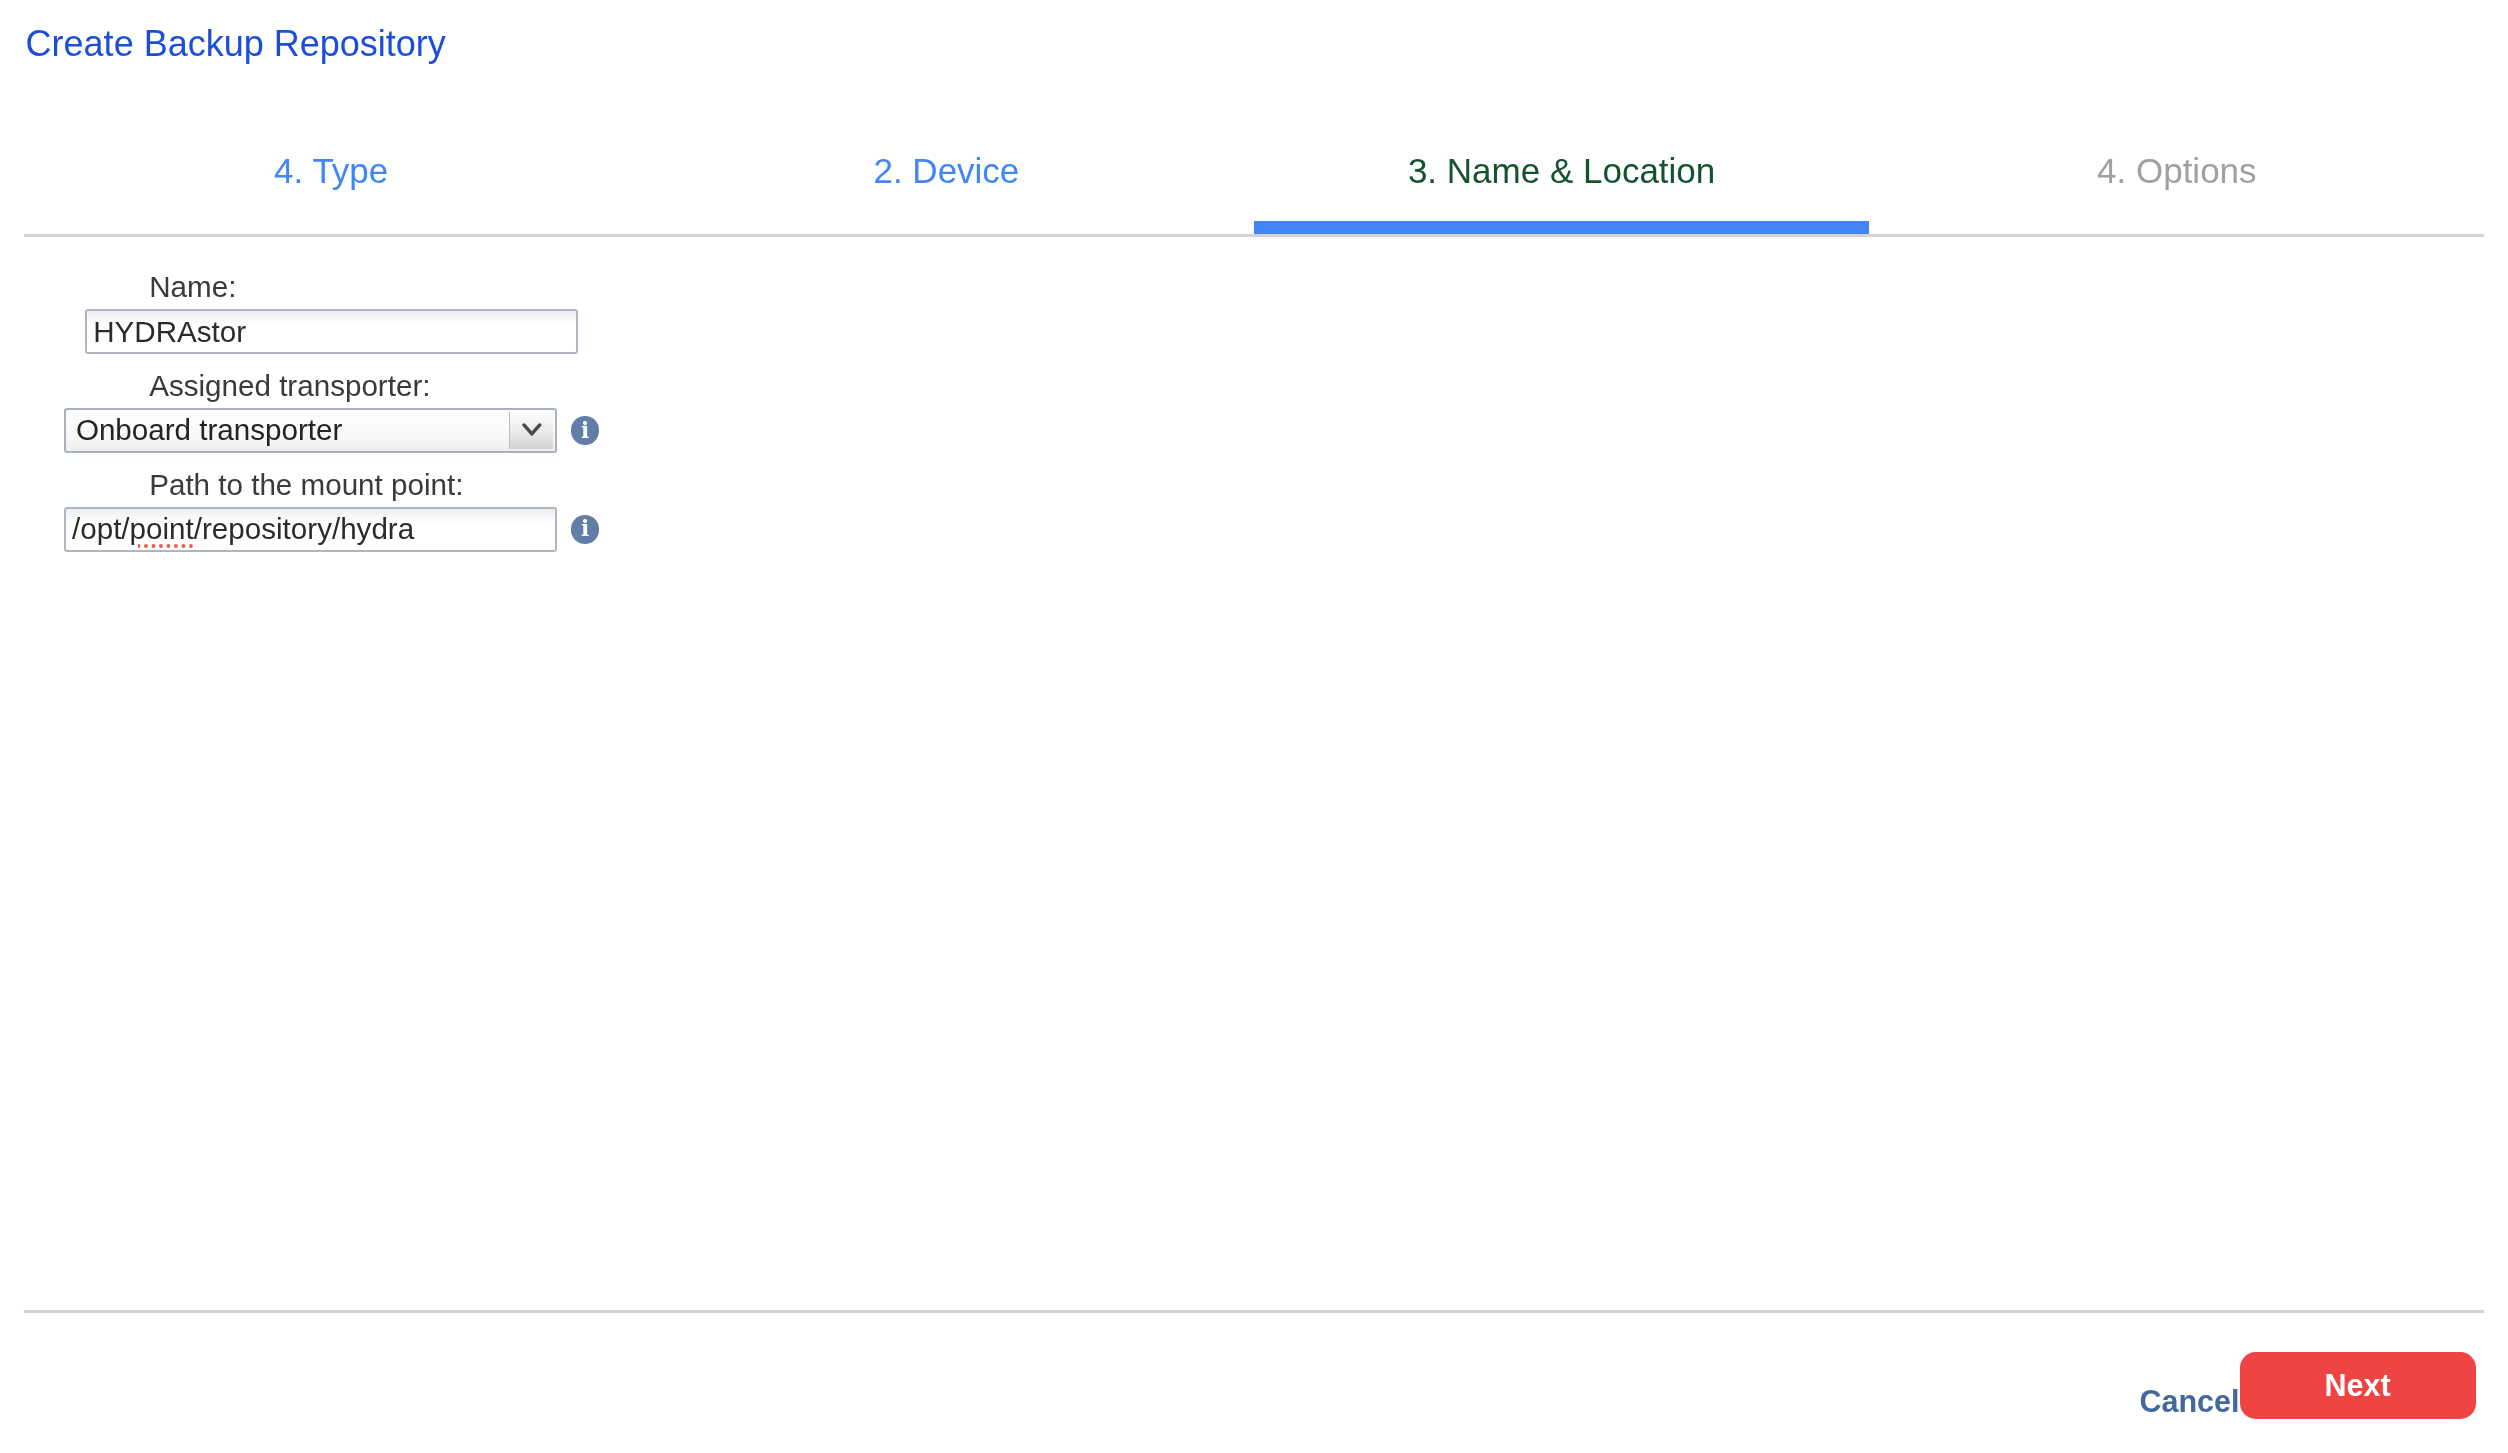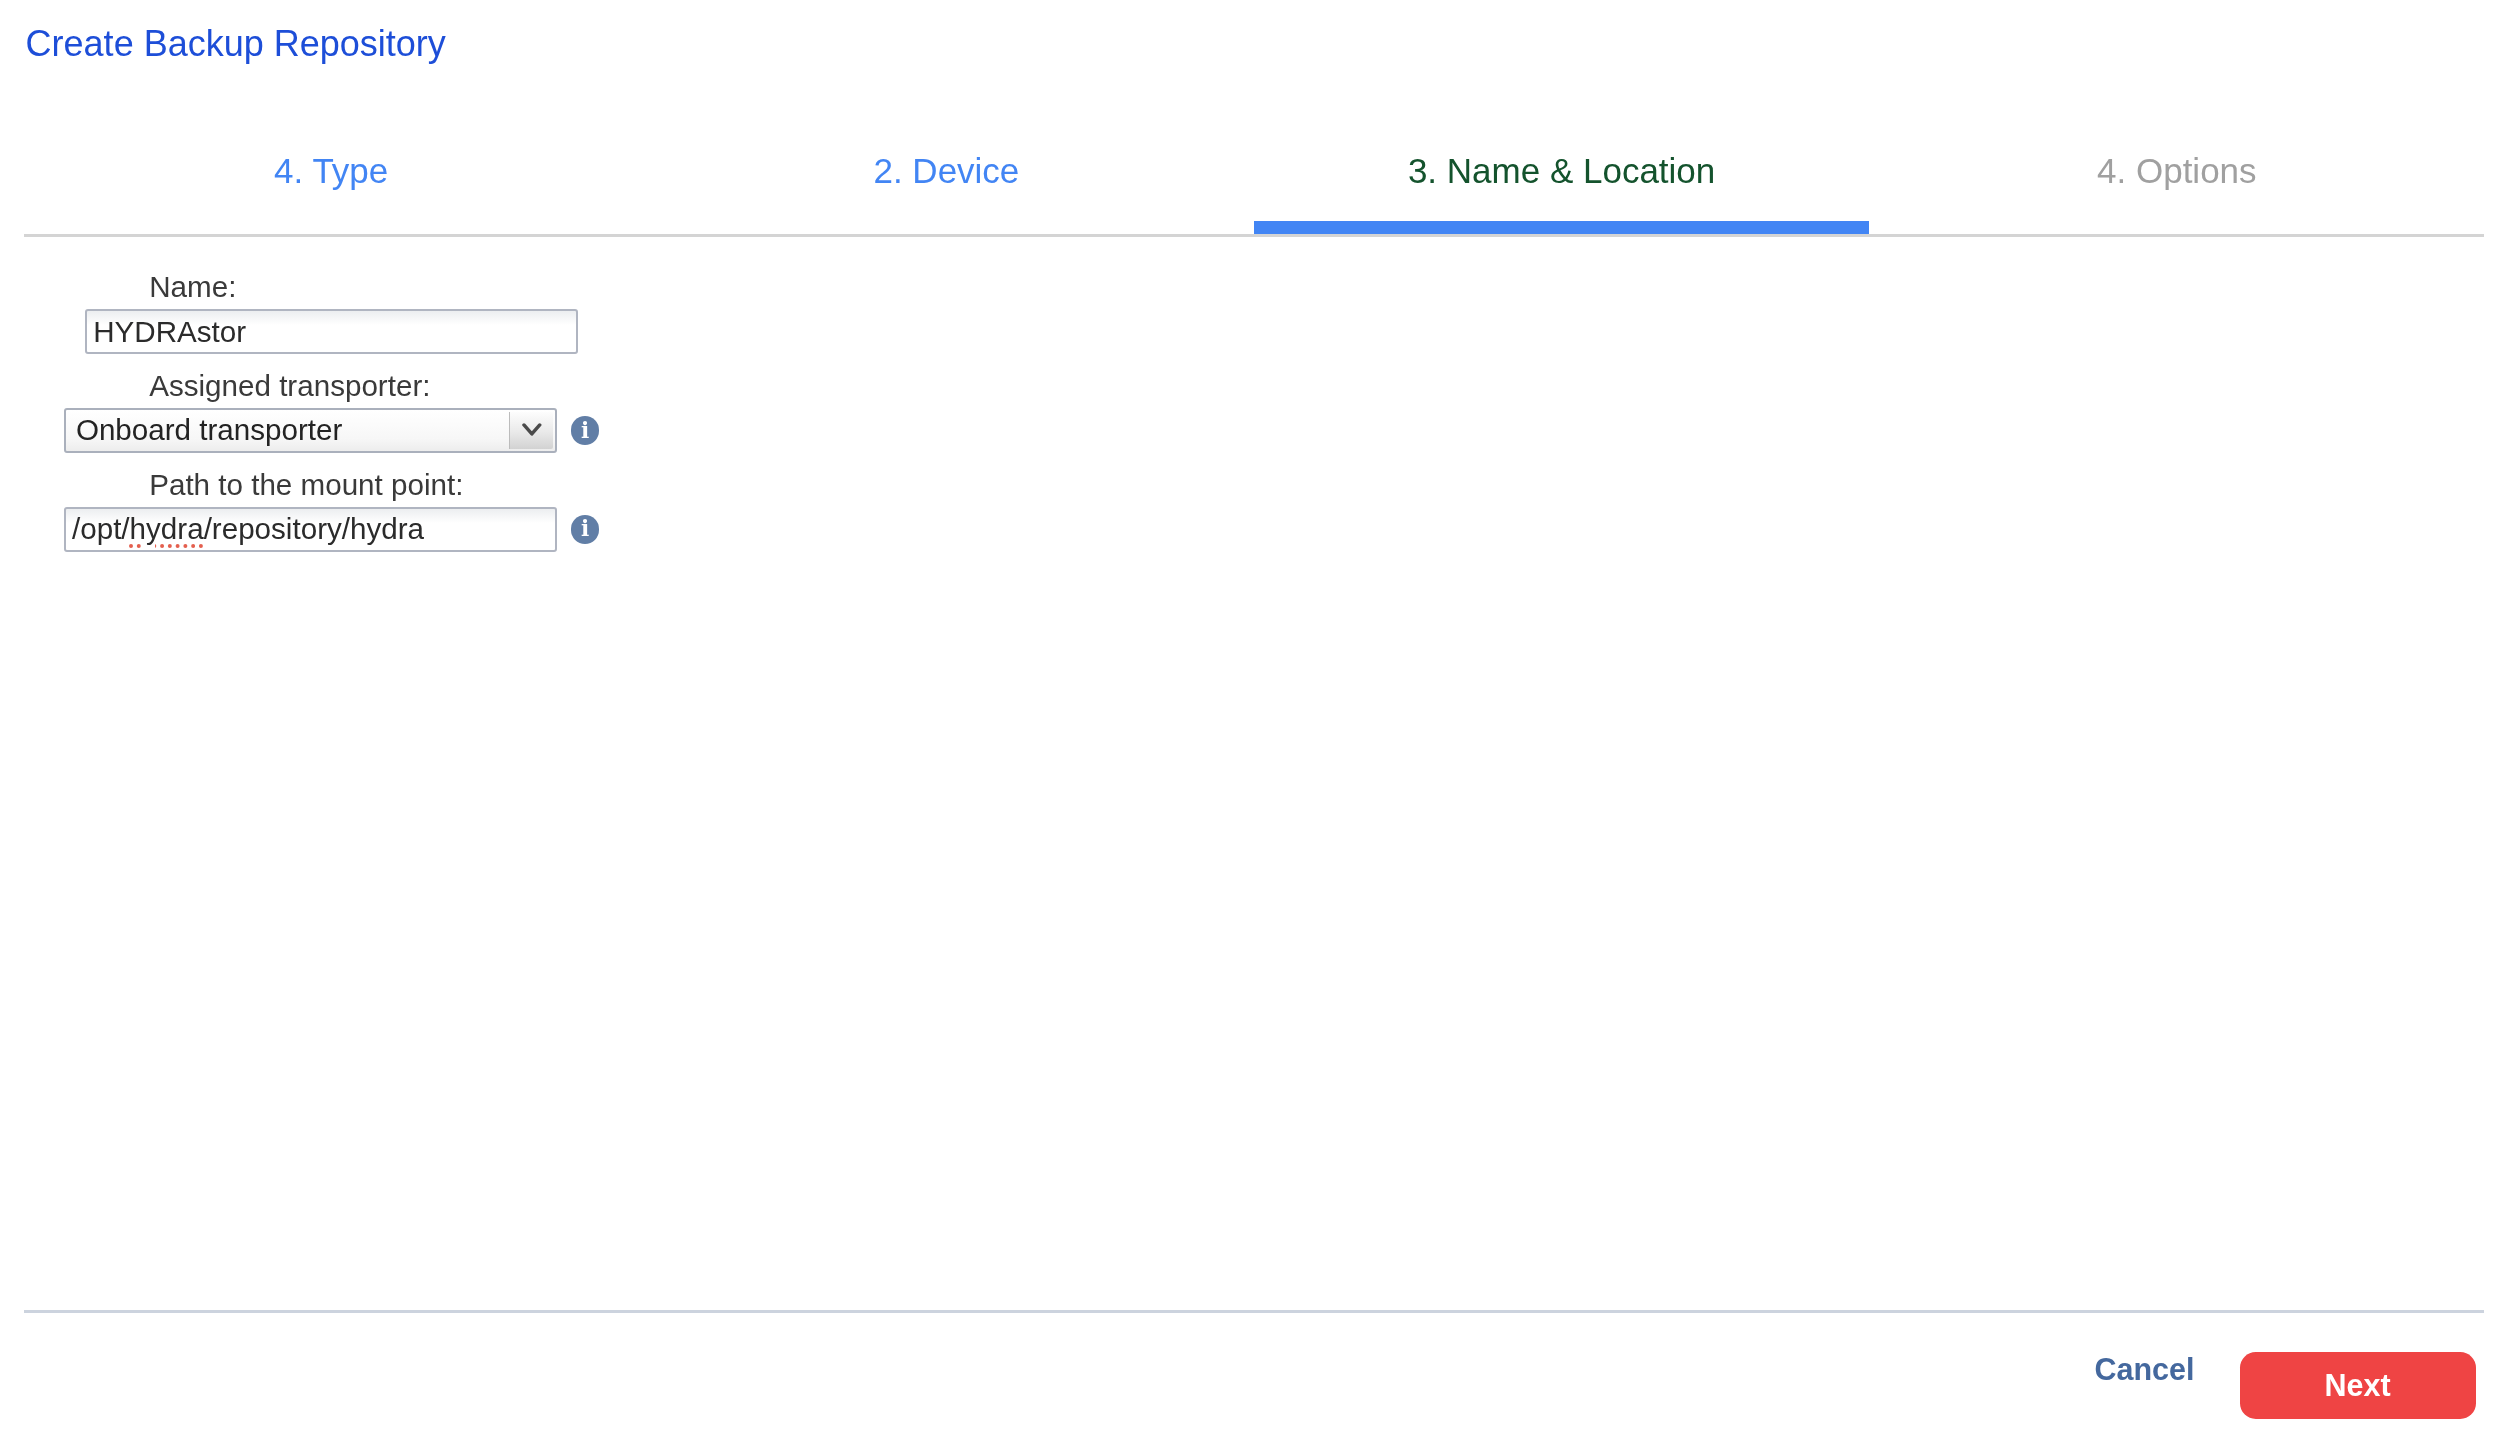--- a/index.html
+++ b/index.html
@@ -87,21 +87,21 @@
     user-select:none;
   }
 
   
   .footer-divider{
     position:absolute;top:1310px;left:23.6px;right:23.6px;height:3px;
     background:#ccd3de;
   }
   .footer-actions{
     position:absolute;top:1352px;right:32.5px;height:67px;
-    display:flex;align-items:flex-start;gap:45px;
+    display:flex;align-items:flex-end;
   }
   .cancel-button{
     font-size:30.5px;font-weight:700;color:#44689e;cursor:pointer;
     background:none;border:none;padding:0;
     font-family:"Liberation Sans","DejaVu Sans",sans-serif;
   }
   .next-button{
     width:236px;height:67px;border:none;border-radius:15.8px;
     background:#ef4444;color:#ffffff;font-size:30.5px;font-weight:700;
     font-family:"Liberation Sans","DejaVu Sans",sans-serif;cursor:pointer;
@@ -141,21 +141,21 @@
       </div>
       <div class="info-icon">i</div>
     </div>
   </div>
 
   <div class="form-row">
     <div class="form-label">Path to the mount point:</div>
     <div class="fieldwrap">
       <div class="textbox">
         <span>/opt/</span>
-          <span class="misspell">hydra</span>
+          <span class="misspell">point</span>
           <span>/repository/hydra</span>
       </div>
       <div class="info-icon">i</div>
     </div>
   </div>
 
 </div>
 
 <div class="footer-divider"></div>
 <div class="footer-actions">

